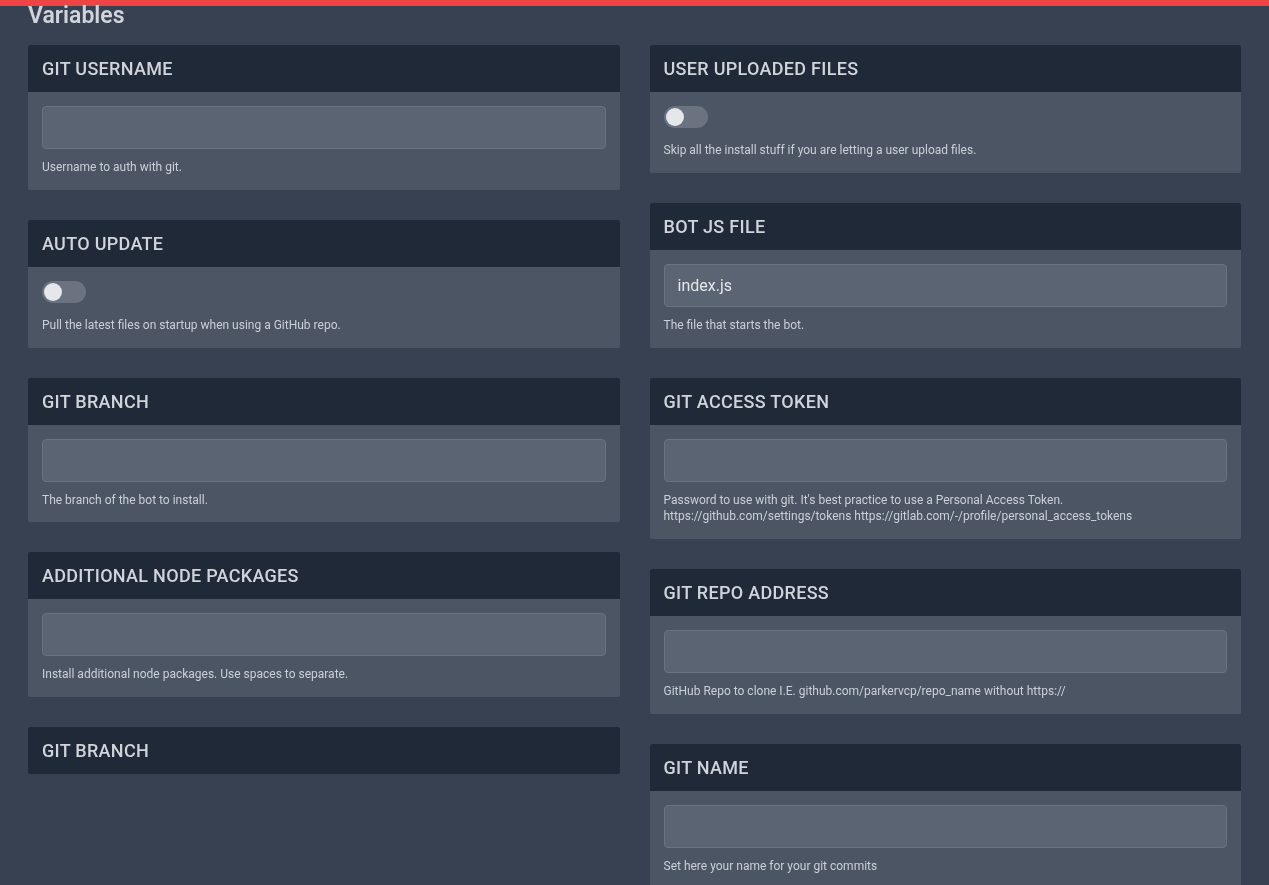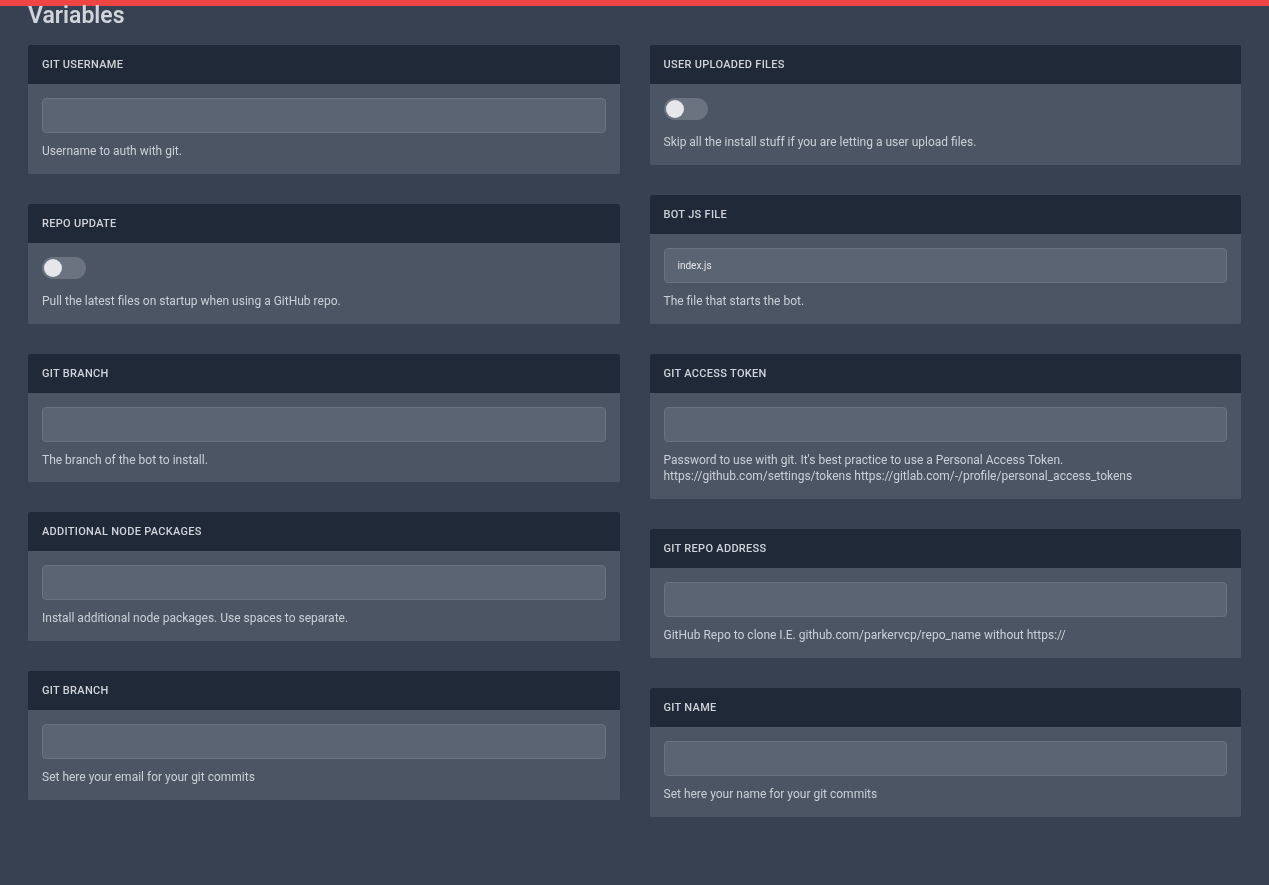--- a/index.html
+++ b/index.html
@@ -37,37 +37,37 @@
       gap: 30px;
     }
     .card {
       background-color: #4b5563;
       border-radius: 2px;
       overflow: hidden;
     }
     .card-header {
       background-color: #1f2937;
       padding: 13px 14px;
-      font-size: 11px;
+      font-size: 18px;
       font-weight: 500;
       color: #d1d5db;
       letter-spacing: 0.3px;
     }
     .card-body {
       padding: 14px;
       background-color: #4b5563;
     }
     .text-input {
       width: 100%;
       background-color: #5a6472;
       border: 1px solid #6b7280;
       border-radius: 4px;
       padding: 11px 13px;
       color: #e5e7eb;
-      font-size: 10px;
+      font-size: 16px;
       font-family: inherit;
       outline: none;
     }
     .help-text {
       font-size: 12px;
       color: #cbd0d8;
       margin-top: 10px;
       line-height: 1.4;
     }
     .toggle {
@@ -95,34 +95,33 @@
 
 <div class="container">
   <h1 class="page-title">Variables</h1>
   <div class="cards-grid">
     <div class="column" id="left-col">
         <div class="card">
           <div class="card-header">GIT USERNAME</div>
           <div class="card-body"><input type="text" class="text-input" value="" style=""><div class="help-text">Username to auth with git.</div></div>
         </div>
         <div class="card">
-          <div class="card-header">REPO UPDATE</div>
+          <div class="card-header">AUTO UPDATE</div>
           <div class="card-body"><div class="toggle"><div class="toggle-knob"></div></div><div class="help-text">Pull the latest files on startup when using a GitHub repo.</div></div>
         </div>
         <div class="card">
           <div class="card-header">GIT BRANCH</div>
           <div class="card-body"><input type="text" class="text-input" value="" style=""><div class="help-text">The branch of the bot to install.</div></div>
         </div>
         <div class="card">
           <div class="card-header">ADDITIONAL NODE PACKAGES</div>
           <div class="card-body"><input type="text" class="text-input" value="" style=""><div class="help-text">Install additional node packages. Use spaces to separate.</div></div>
         </div>
         <div class="card">
           <div class="card-header">GIT BRANCH</div>
-          <div class="card-body"><input type="text" class="text-input" value="" style=""><div class="help-text">Set here your email for your git commits</div></div>
         </div>
       </div>
     <div class="column" id="right-col">
         <div class="card">
           <div class="card-header">USER UPLOADED FILES</div>
           <div class="card-body"><div class="toggle"><div class="toggle-knob"></div></div><div class="help-text">Skip all the install stuff if you are letting a user upload files.</div></div>
         </div>
         <div class="card">
           <div class="card-header">BOT JS FILE</div>
           <div class="card-body"><input type="text" class="text-input" value="index.js" style=""><div class="help-text">The file that starts the bot.</div></div>

